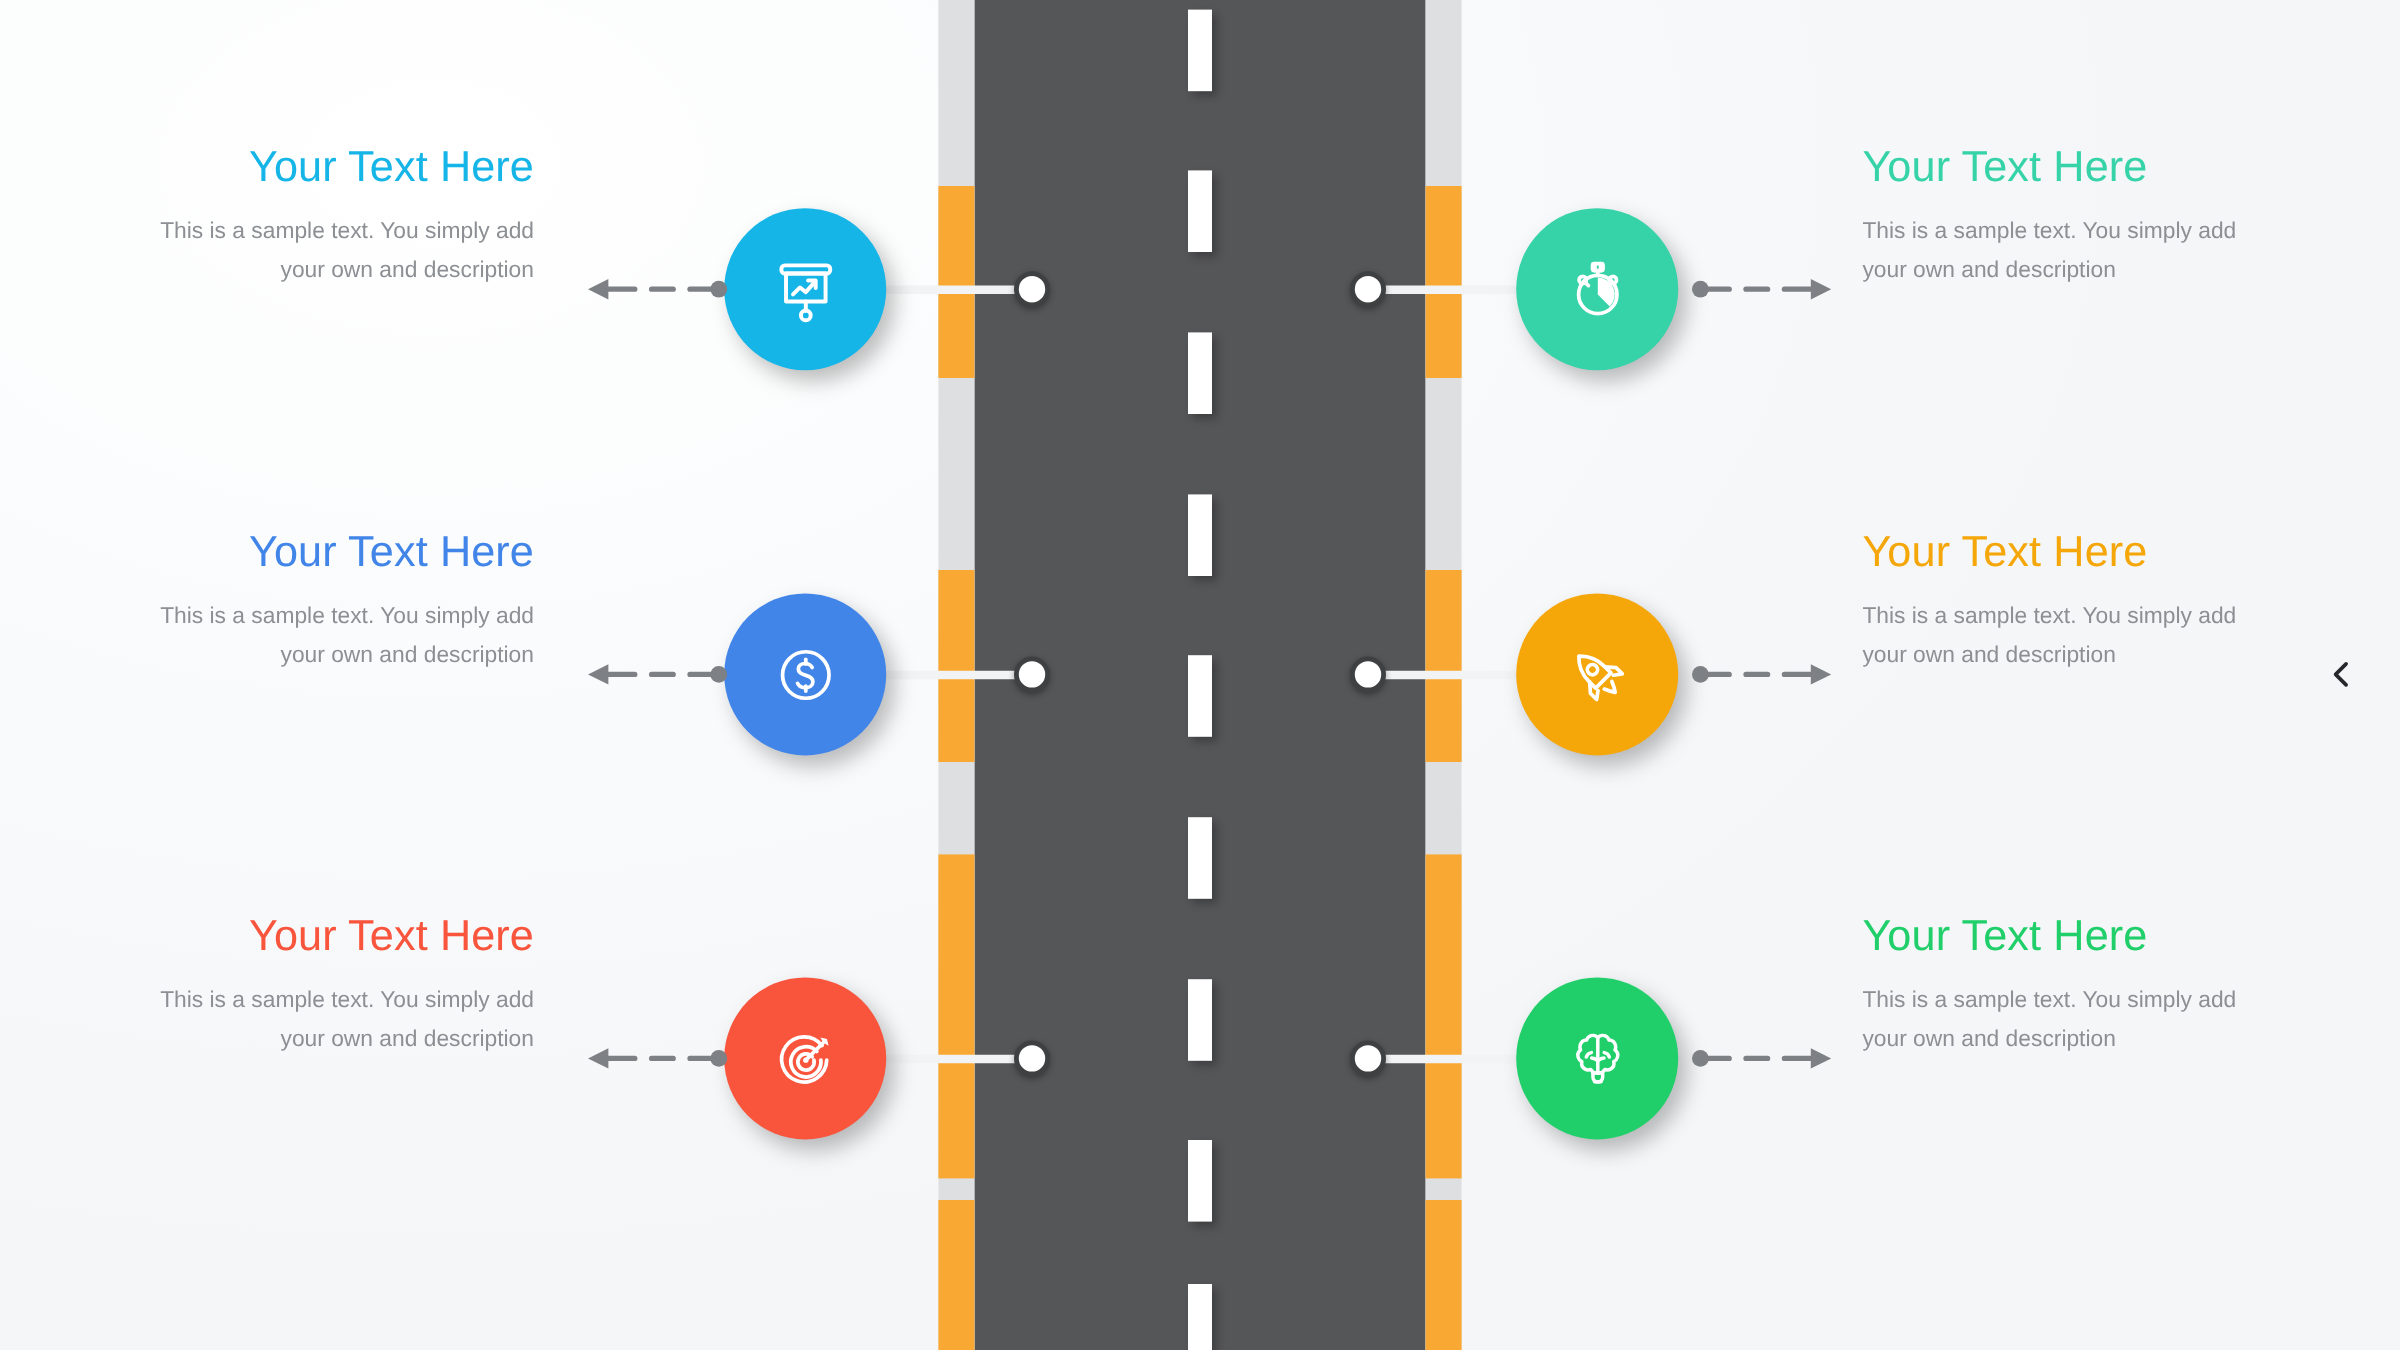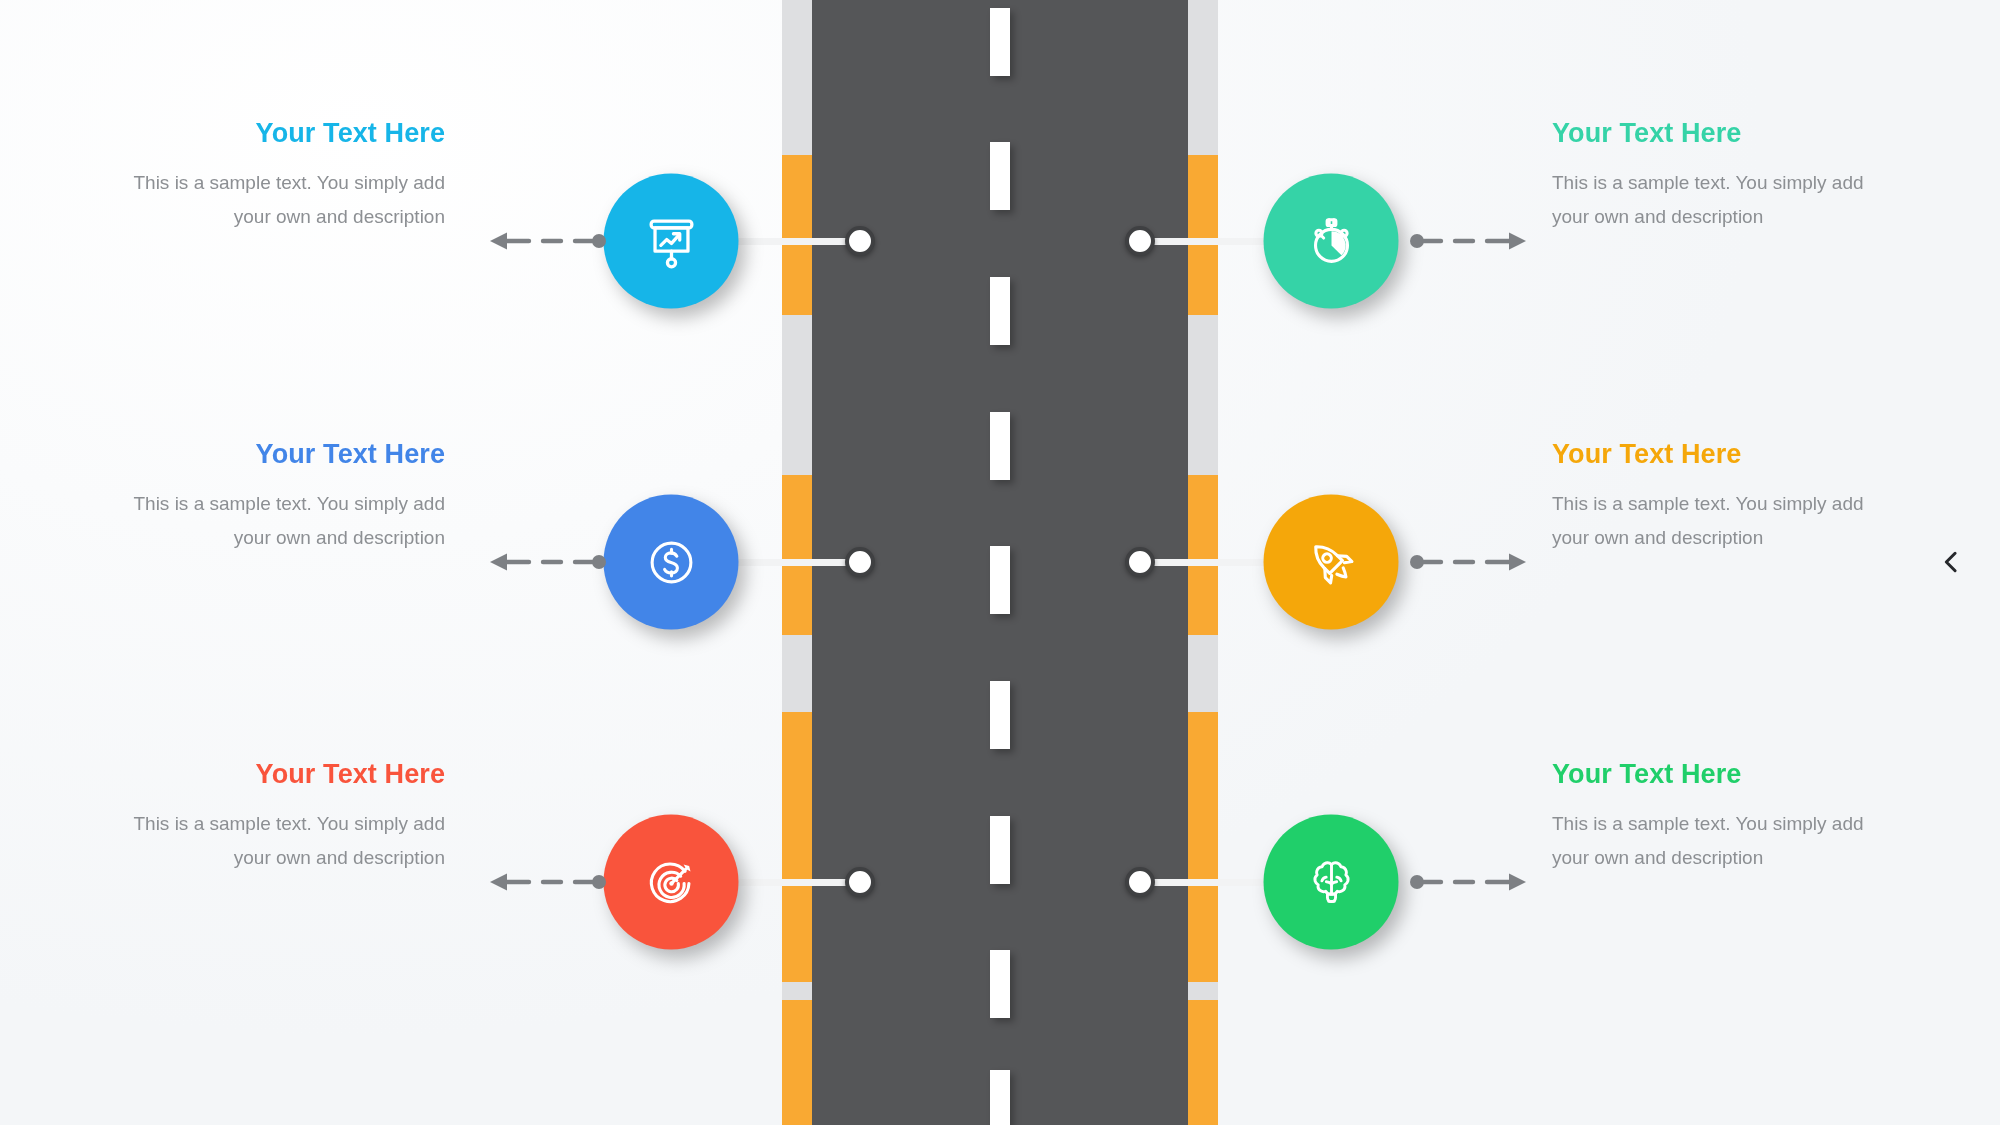--- a/index.html
+++ b/index.html
@@ -83,22 +83,22 @@
     box-shadow:7px 9px 18px rgba(0,0,0,0.26);
   }
   .icon-circle svg { width:62px; height:62px; display:block; }
 
   
   .txt { position:absolute; width:330px; }
   .txt.left  { text-align:right; }
   .txt.right { text-align:left; }
 
   .txt h3 {
-    font-size:27px;
-    font-weight:bold;
+    font-size:36px;
+    font-weight:normal;
     letter-spacing:0.1px;
     margin-bottom:17px;
     line-height:1.1;
   }
   .txt p {
     font-size:19px;
     line-height:1.78;
     color:#8c8f93;
     font-weight:400;
   }

